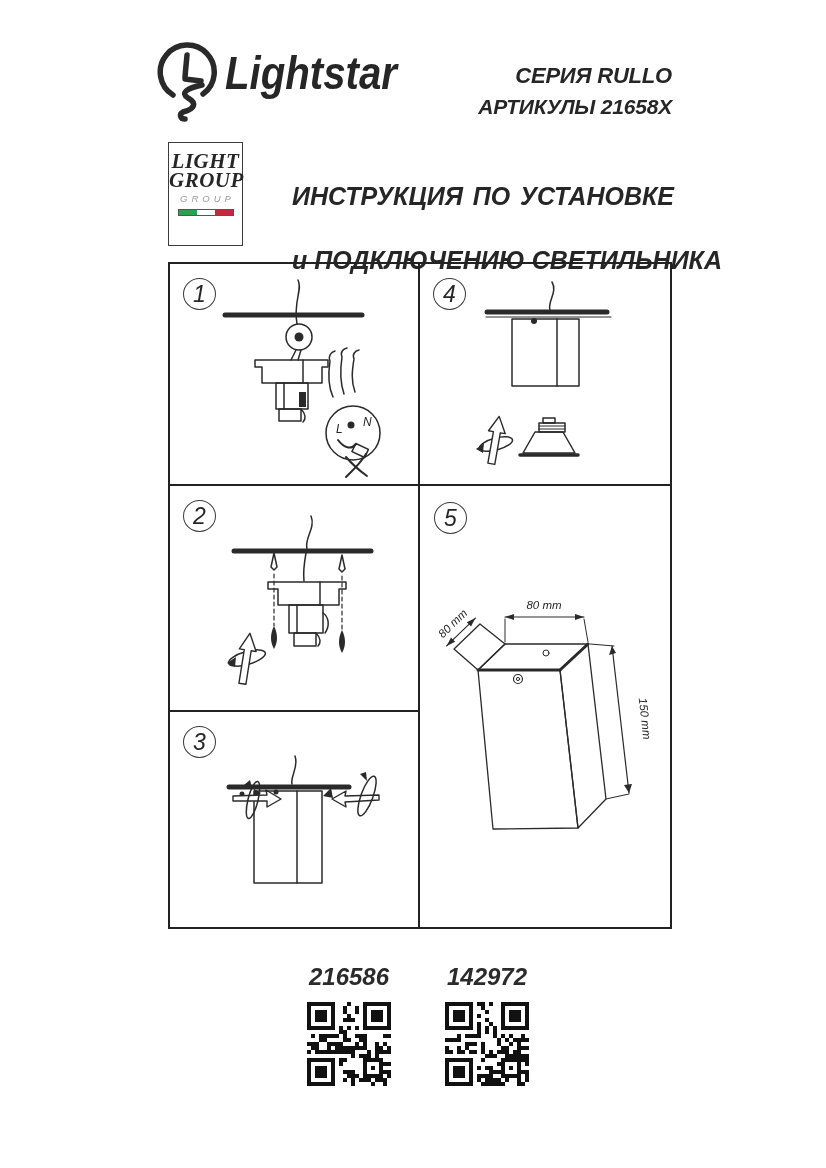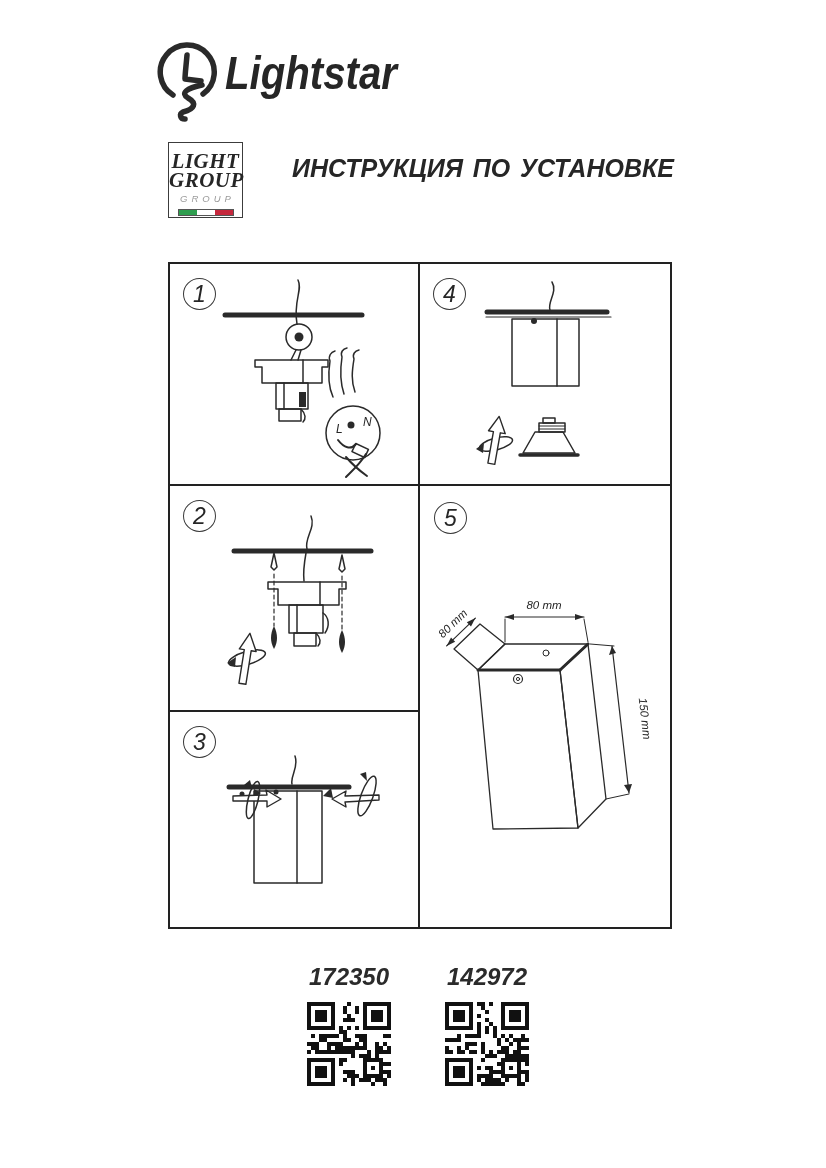--- a/index.html
+++ b/index.html
@@ -11,30 +11,30 @@
   .stroke{stroke:#2a2a2a;fill:none;stroke-width:1.5;stroke-linecap:round;stroke-linejoin:round;}
   .fillink{fill:#2a2a2a;stroke:none;}
   .whitearrow{fill:#ffffff;stroke:#2a2a2a;stroke-width:1.4;stroke-linejoin:round;}
 
   
   .brand-svg{left:156px;top:34px;}
   .series-block{right:154px;top:60px;text-align:right;font-weight:700;line-height:31px;}
   .series-line1{font-size:22px;letter-spacing:-0.2px;}
   .series-line2{font-size:21px;letter-spacing:-0.2px;}
 
-  .badge{left:168px;top:142px;width:75px;height:76px;border:1.6px solid #3c3c3c;
+  .badge{left:168px;top:142px;width:75px;height:104px;border:1.6px solid #3c3c3c;
          box-sizing:border-box;text-align:center;padding-top:9px;}
   .badge .l1,.badge .l2{font-family:"Liberation Serif",serif;font-weight:700;font-size:21px;line-height:19px;letter-spacing:0.5px;}
   .badge .l3{font-size:9.5px;letter-spacing:4px;color:#9a9a9a;margin-top:3px;text-indent:4px;}
   .flag{width:54px;height:5px;margin:5px auto 0;border:0.8px solid #555;display:flex;box-sizing:content-box;}
   .flag span{flex:1;height:100%;}
 
   .title{left:292px;top:150px;width:382px;font-weight:700;font-size:25px;line-height:36px;
          text-align:justify;color:#262626;}
-  .title .tline{text-align-last:justify;white-space:nowrap;width:382px;}
+  .title .tline{text-align-last:justify;white-space:nowrap;width:382px;margin-top:28px;}
 
   
   .grid{left:168px;top:262px;width:504px;height:667px;border:2px solid #222;box-sizing:border-box;}
   .cell{position:absolute;box-sizing:border-box;}
   .cell1{left:0;top:0;width:250px;height:222px;border-right:2px solid #222;border-bottom:2px solid #222;}
   .cell2{left:0;top:222px;width:250px;height:226px;border-right:2px solid #222;border-bottom:2px solid #222;}
   .cell3{left:0;top:448px;width:250px;height:215px;border-right:2px solid #222;}
   .cell4{left:250px;top:0;width:250px;height:222px;border-bottom:2px solid #222;}
   .cell5{left:250px;top:222px;width:250px;height:441px;}
   .stepbadge{position:absolute;left:13px;top:14px;width:31px;height:30px;border:1.6px solid #3a3a3a;
@@ -54,34 +54,39 @@
 
   <svg class="abs brand-svg" width="290" height="100" viewBox="0 0 290 100">
     <g>
       <path class="stroke" style="stroke-width:5.5" d="M17,61 A27,27 0 1 1 47,60"></path>
       <path class="stroke" style="stroke-width:5.5" d="M31,21 C30,33 29,40 29,45 L45,47"></path>
       <path class="stroke" style="stroke-width:5.5" d="M46,51 C31,54 24,59 32,64 C41,69 39,75 27,78 C23,80 24,85 29,85"></path>
     </g>
     <text x="69" y="55" font-size="46" font-weight="bold" textLength="172" lengthAdjust="spacingAndGlyphs" fill="#2b2b2b">Lightstar</text>
   </svg>
 
+  <div class="abs series-block">
+    <div class="series-line1">СЕРИЯ RULLO</div>
+    <div class="series-line2">АРТИКУЛЫ 21658X</div>
+  </div>
 
   <div class="abs badge">
     <div class="l1">LIGHT</div>
     <div class="l2">GROUP</div>
     <div class="l3">GROUP</div>
     <div class="flag">
       <span style="background:#2f9e4f"></span>
         <span style="background:#ffffff"></span>
         <span style="background:#c5283d"></span>
     </div>
   </div>
 
   <div class="abs title">
     <div class="tline">ИНСТРУКЦИЯ ПО УСТАНОВКЕ</div>
+    <div class="tline">и ПОДКЛЮЧЕНИЮ СВЕТИЛЬНИКА</div>
   </div>
 
   <div class="abs grid">
 
     <div class="cell cell1">
       <svg width="248" height="220" viewBox="0 0 248 220">
         <line class="stroke" style="stroke-width:5" x1="55" y1="51" x2="192" y2="51"></line>
         <path class="stroke" d="M128,16 C133,26 123,36 127,60"></path>
         <circle class="stroke" cx="129" cy="73" r="13"></circle>
         <circle class="fillink" cx="129" cy="73" r="4.5"></circle>
@@ -238,21 +243,21 @@
           <polygon class="fillink" points="209,307 204,299 212,298"></polygon>
           <text transform="translate(221 233) rotate(84)" font-size="11.5" text-anchor="middle">150 mm</text>
         </g>
       </svg>
       <div class="stepbadge" style="left:14px;top:16px">
         <span>5</span>
       </div>
     </div>
   </div>
 
-  <div class="abs artnum art1">172350</div>
+  <div class="abs artnum art1">216586</div>
   <div class="abs artnum art2">142972</div>
   <div class="abs qrbox qr1">
       <svg width="84" height="84" xmlns="http://www.w3.org/2000/svg">
         <rect x="40" y="0" width="4" height="4" fill="#111"></rect>
         <rect x="36" y="4" width="4" height="4" fill="#111"></rect>
         <rect x="48" y="4" width="4" height="4" fill="#111"></rect>
         <rect x="36" y="8" width="4" height="4" fill="#111"></rect>
         <rect x="48" y="8" width="4" height="4" fill="#111"></rect>
         <rect x="40" y="12" width="4" height="4" fill="#111"></rect>
         <rect x="36" y="16" width="4" height="4" fill="#111"></rect>

